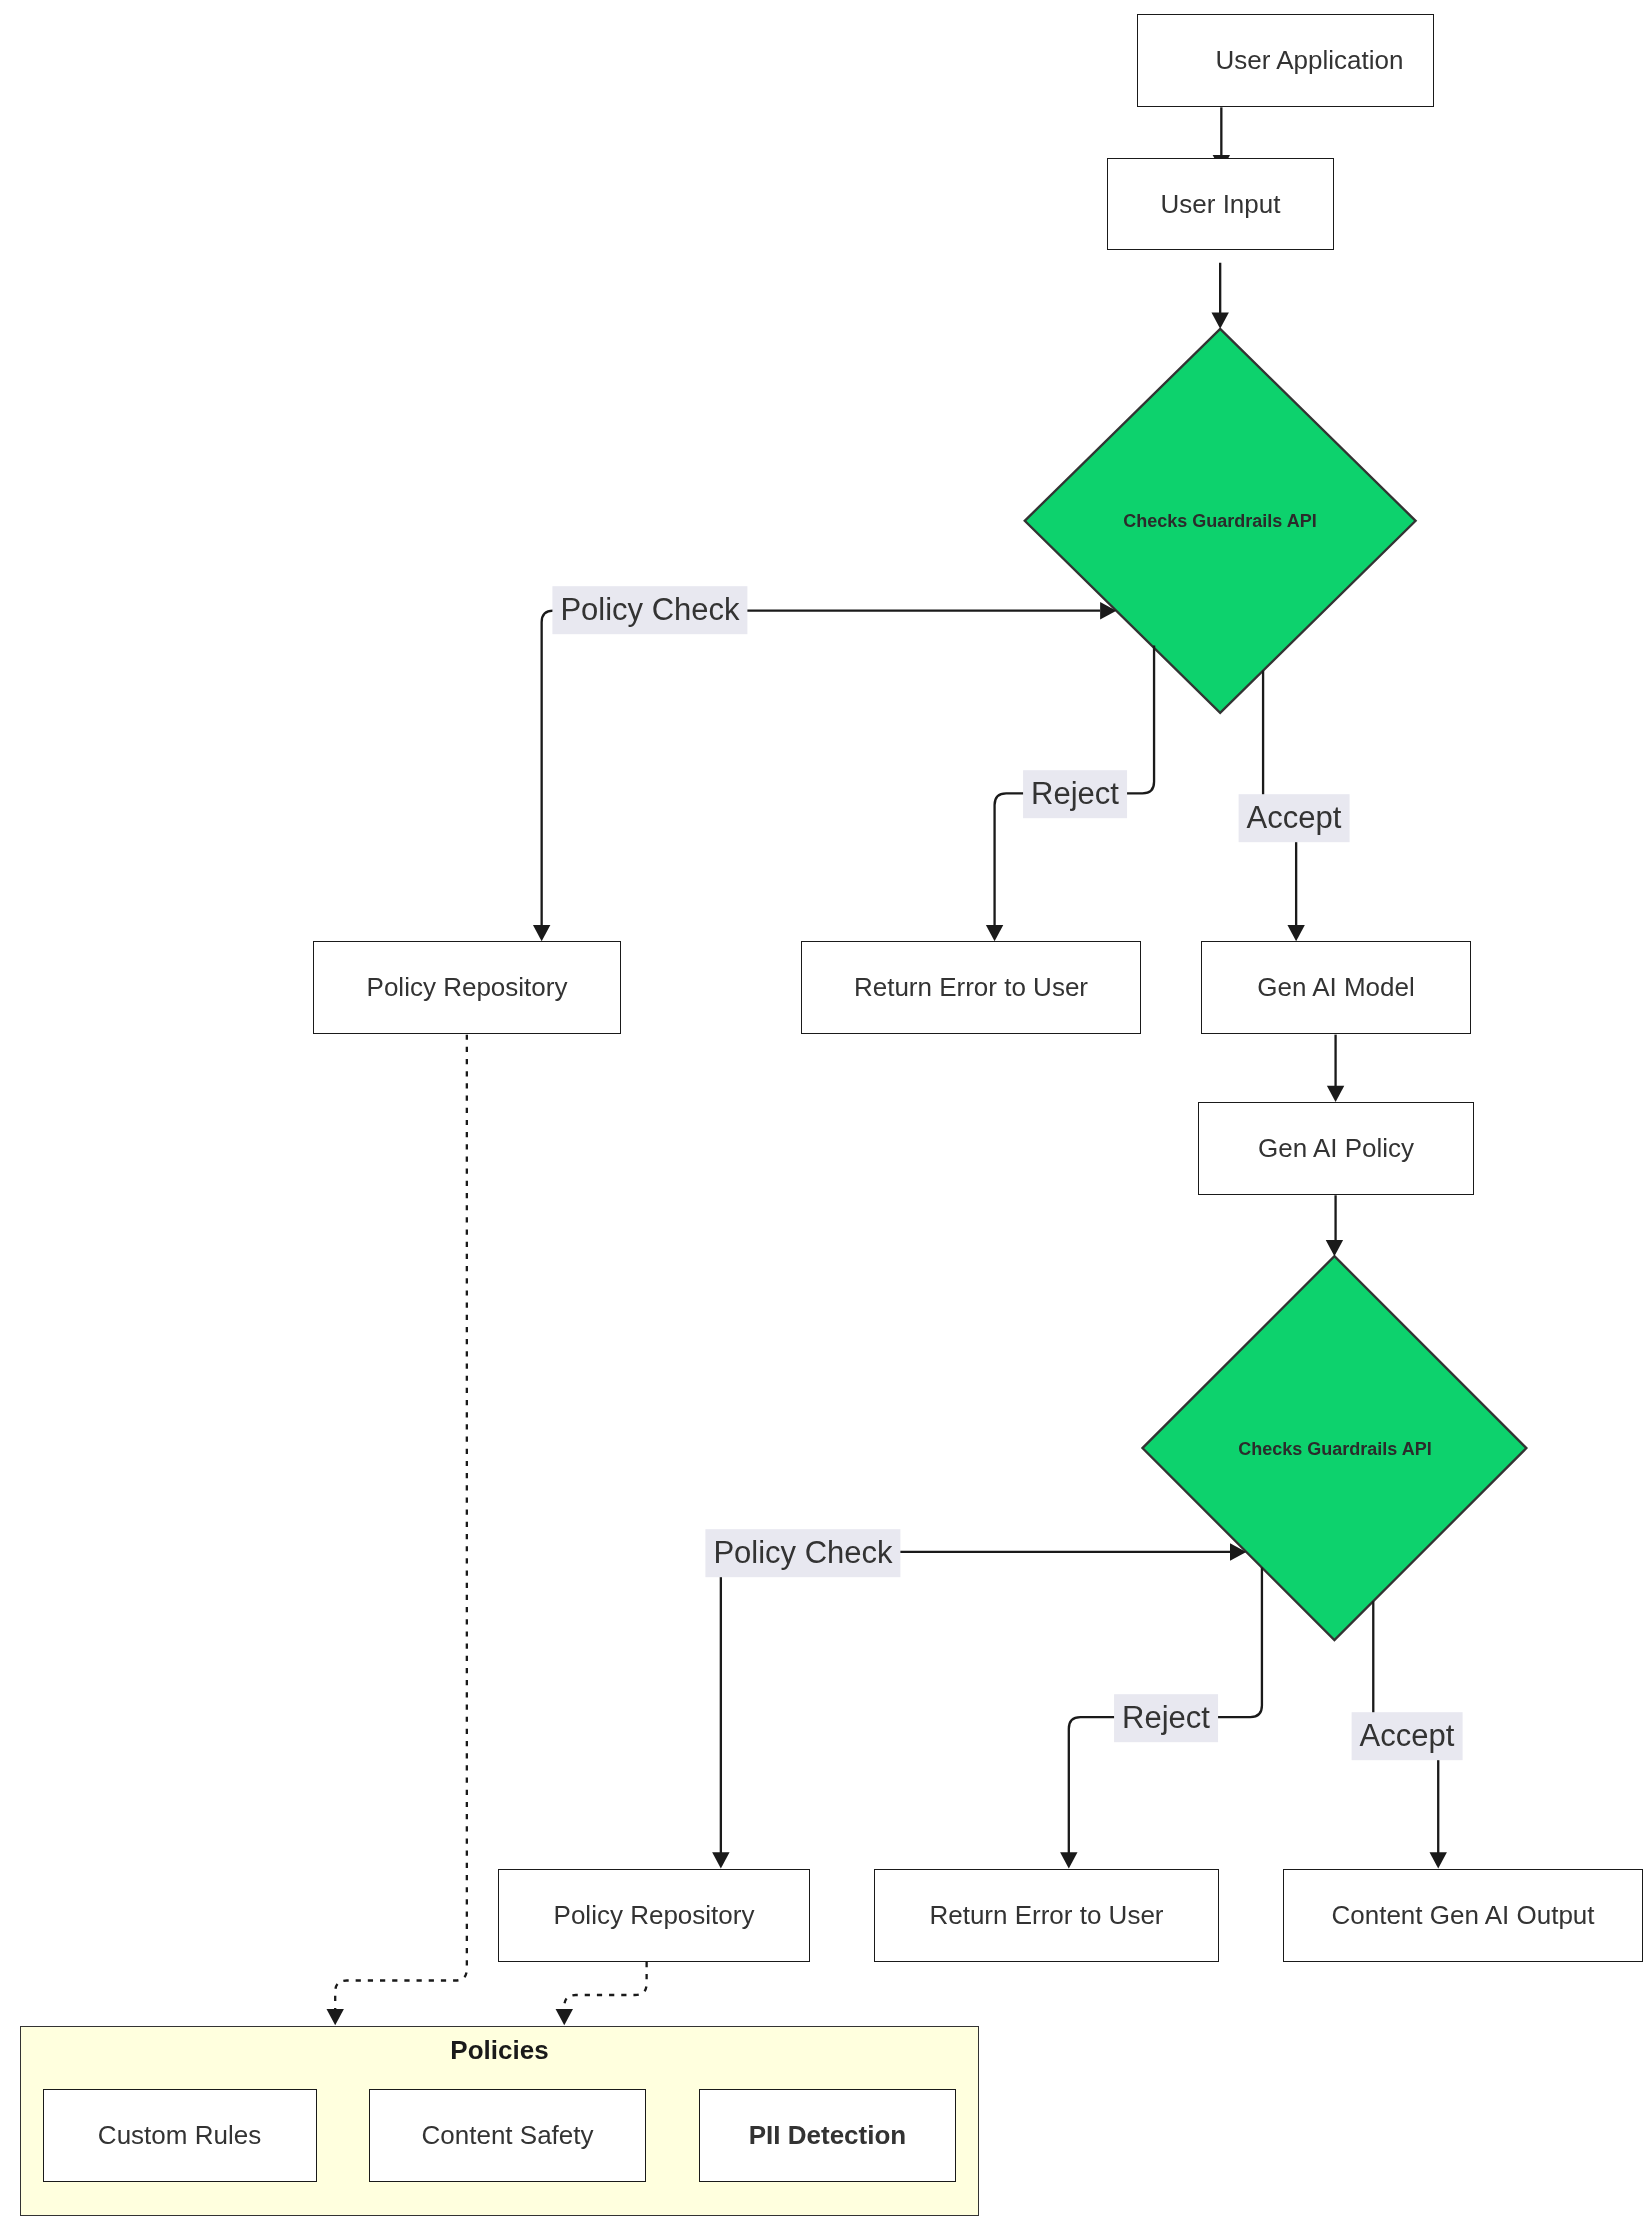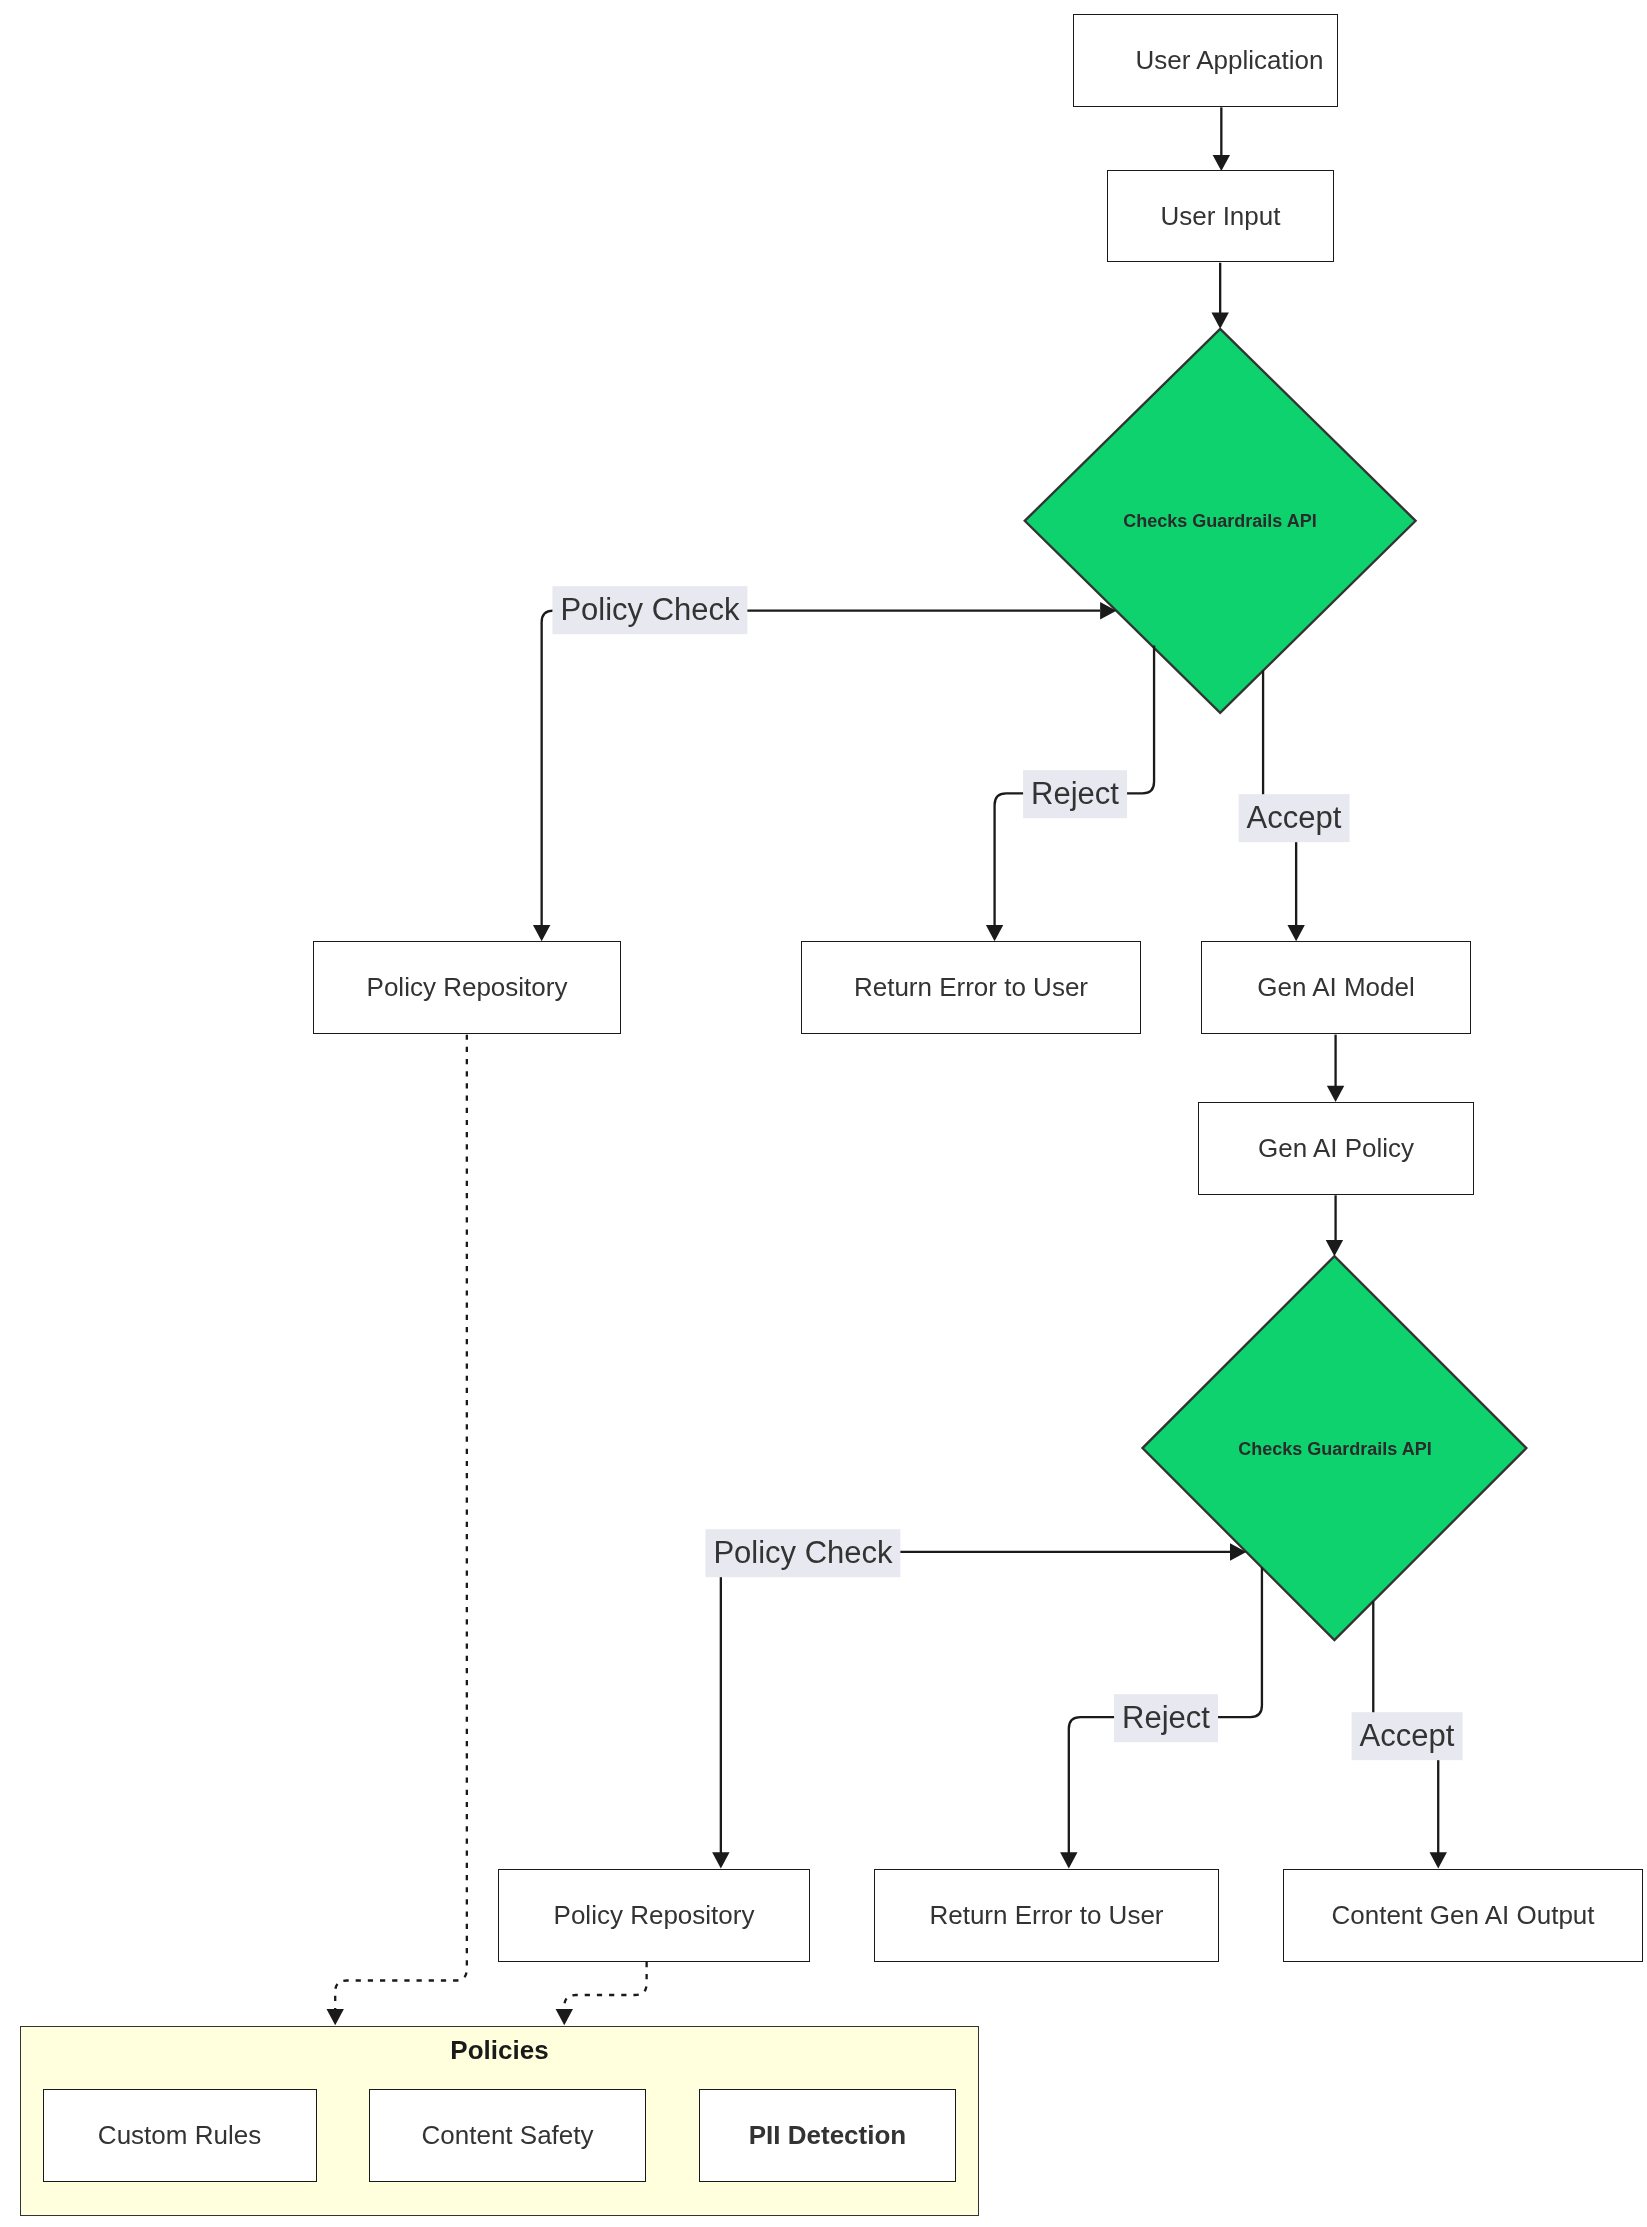--- a/index.html
+++ b/index.html
@@ -64,24 +64,24 @@
     <path class="edge" d="M2368 2761 V2992 M2480 2992 V3210"></path>
     <path class="arrowhead" d="M2480 3222 L2465 3194 L2495 3194 Z"></path>
 
     <path class="edge dashed" d="M805 1784 V3395 Q805 3415 785 3415 H598 Q578 3415 578 3435 V3480"></path>
     <path class="arrowhead" d="M578 3492 L563 3464 L593 3464 Z"></path>
 
     <path class="edge dashed" d="M1115 3383 V3420 Q1115 3440 1095 3440 H993 Q973 3440 973 3460 V3480"></path>
     <path class="arrowhead" d="M973 3492 L958 3464 L988 3464 Z"></path>
   </svg>
 
-  <div class="node" style="left:1073px;top:14px;width:265px;height:93px;padding-left:48px;">
+  <div class="node" style="left:1137px;top:14px;width:297px;height:93px;padding-left:48px;">
     <span>User Application</span>
   </div>
-  <div class="node" style="left:1107px;top:170px;width:227px;height:92px;">
+  <div class="node" style="left:1107px;top:158px;width:227px;height:92px;">
     <span>User Input</span>
   </div>
 
   <div class="diamond-label" style="left:1046px;top:486px;width:348px;height:70px;">
     <span>Checks Guardrails API</span>
   </div>
   <div class="diamond-label" style="left:1161px;top:1414px;width:348px;height:70px;">
     <span>Checks Guardrails API</span>
   </div>
 

